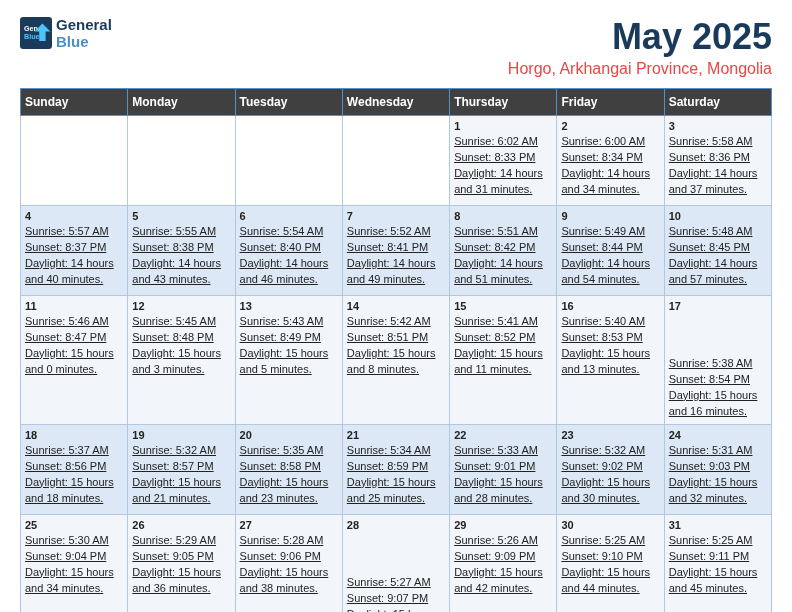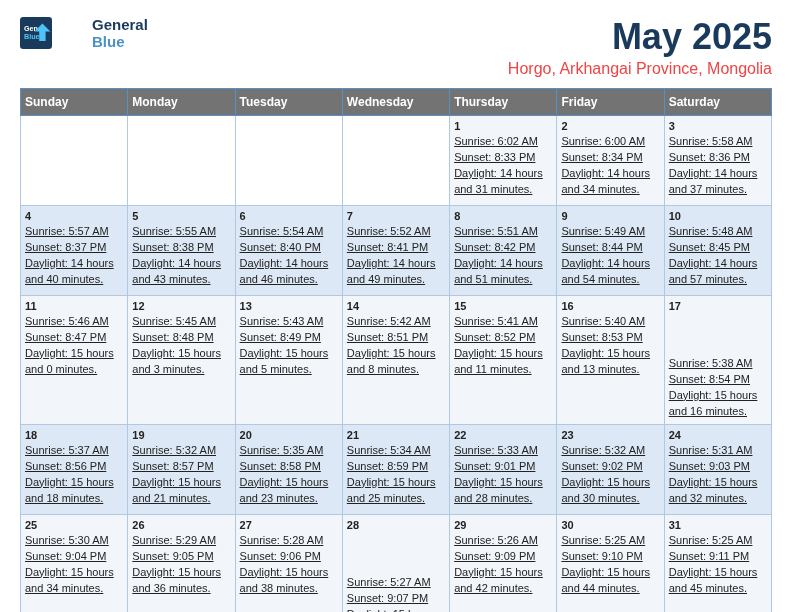--- a/index.html
+++ b/index.html
@@ -7,21 +7,20 @@
       font-family: Arial, sans-serif;
       background: #fff;
       width: 792px;
       min-height: 612px;
       padding: 16px 20px;
     }
     .header-logo {
       display: flex;
       align-items: center;
       margin-bottom: 8px;
-      gap: 36px;
     }
     .logo-icon {
       width: 32px;
       height: 32px;
       margin-right: 4px;
     }
     .month-title {
       text-align: right;
       font-size: 36px;
       font-weight: bold;
@@ -38,21 +37,21 @@
       display: flex;
       justify-content: space-between;
       align-items: flex-start;
     }
     table {
       width: 100%;
       border-collapse: collapse;
       font-size: 10.5px;
     }
     thead tr {
-      background-color: #737373;
+      background-color: #404040;
       color: #fff;
     }
     thead th {
       padding: 6px 4px;
       font-size: 12px;
       font-weight: bold;
       text-align: left;
       border: 1px solid #5590c8;
     }
     tbody tr {

